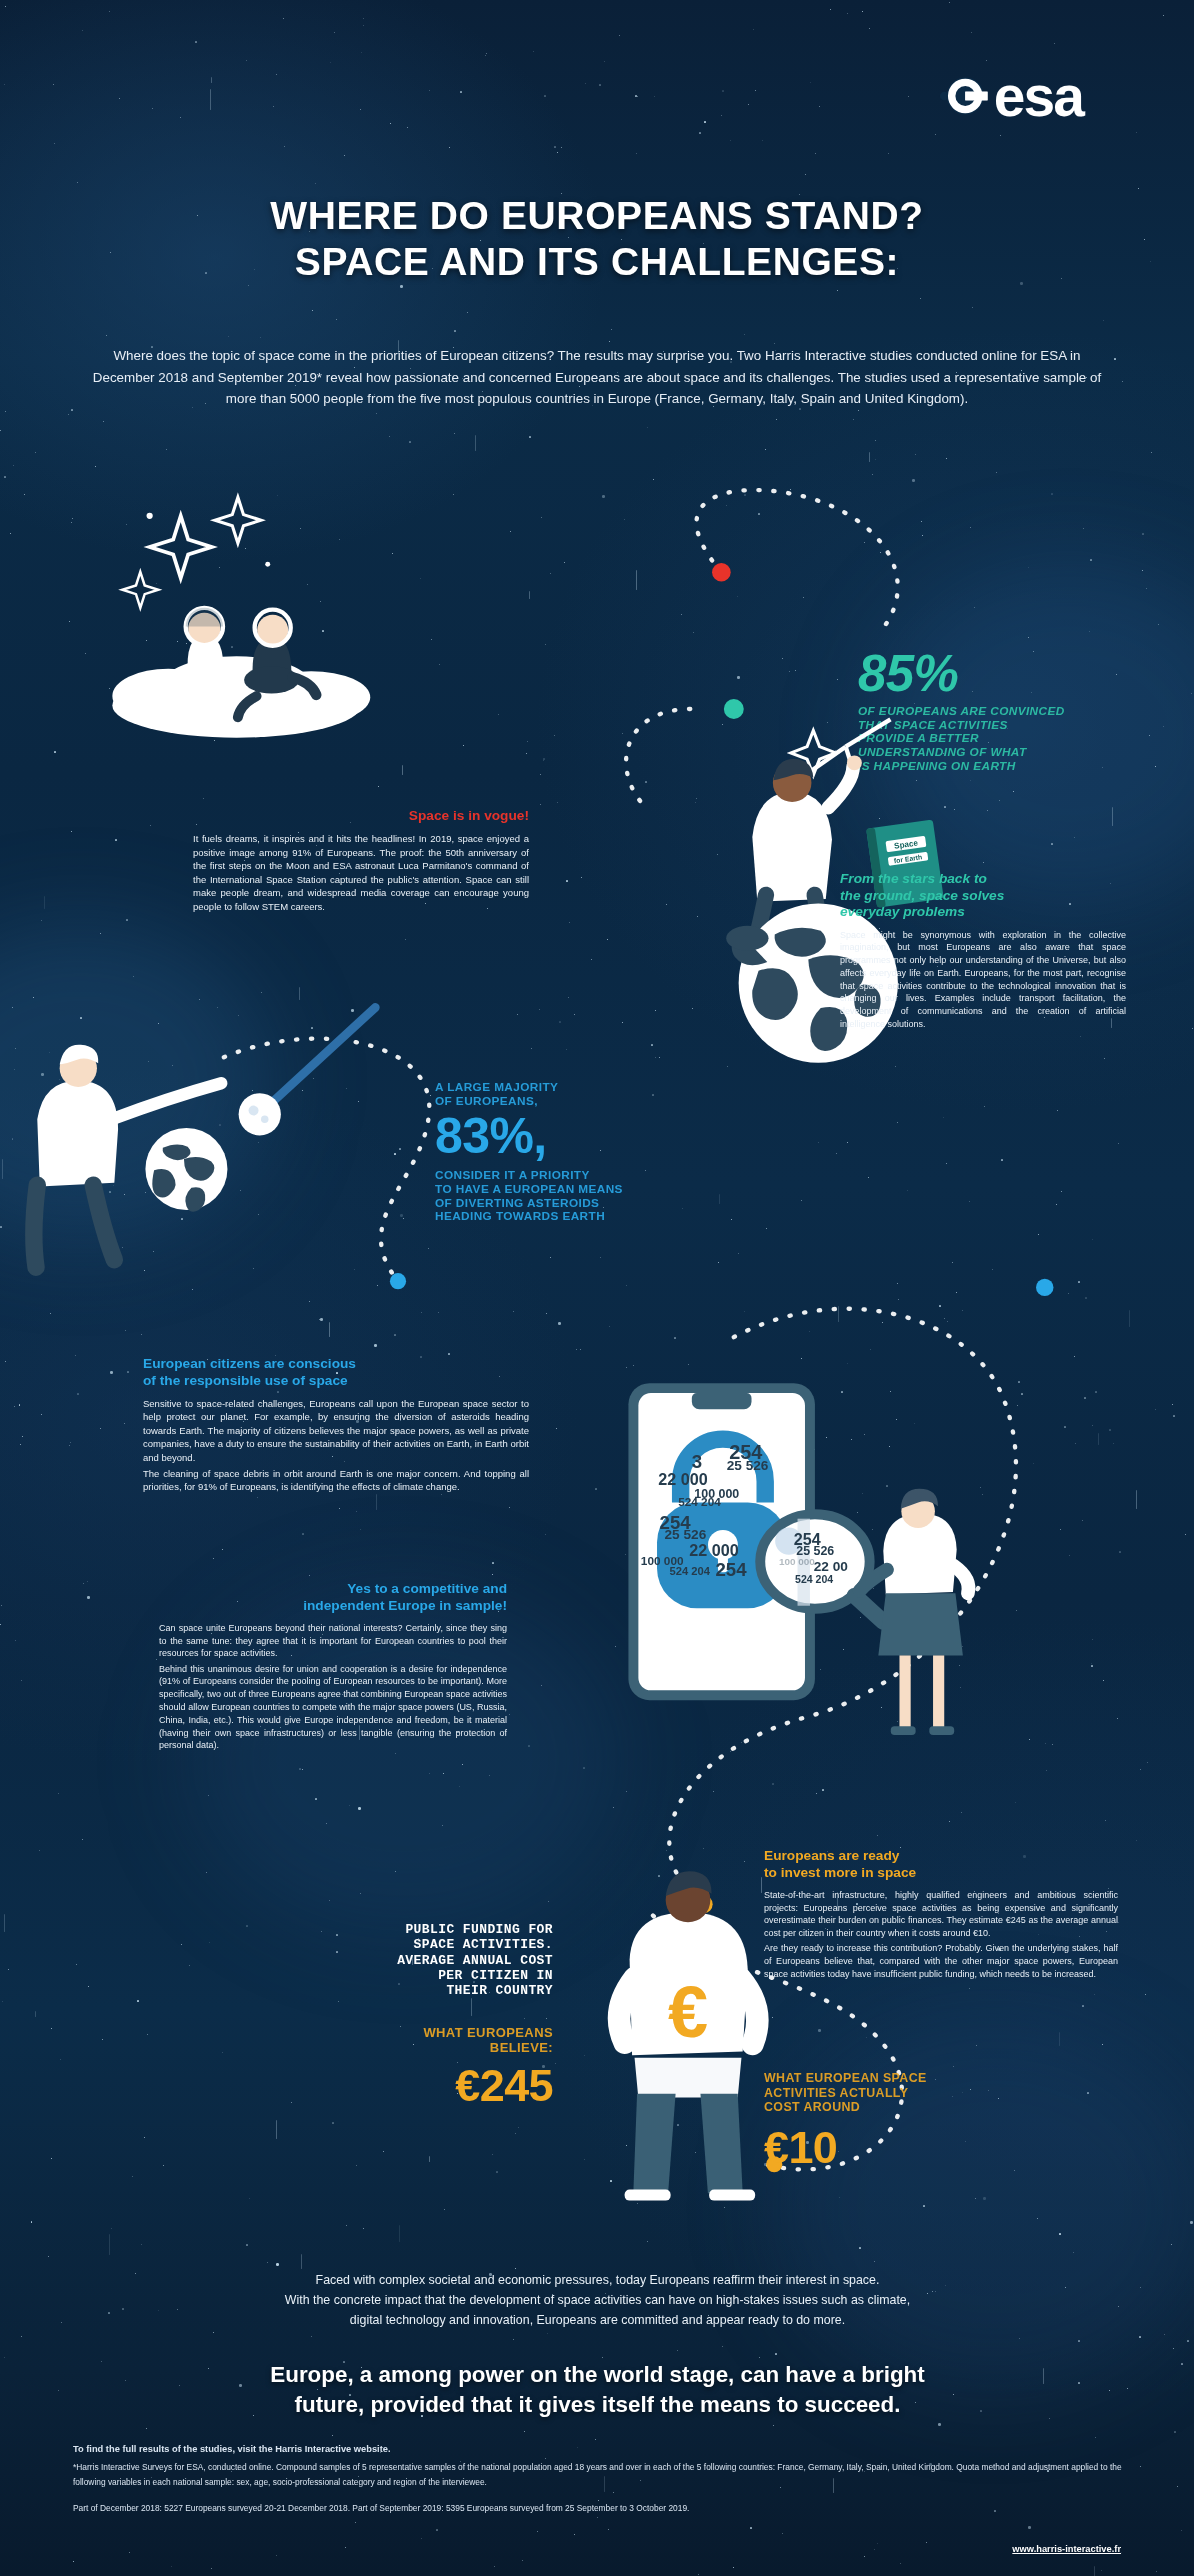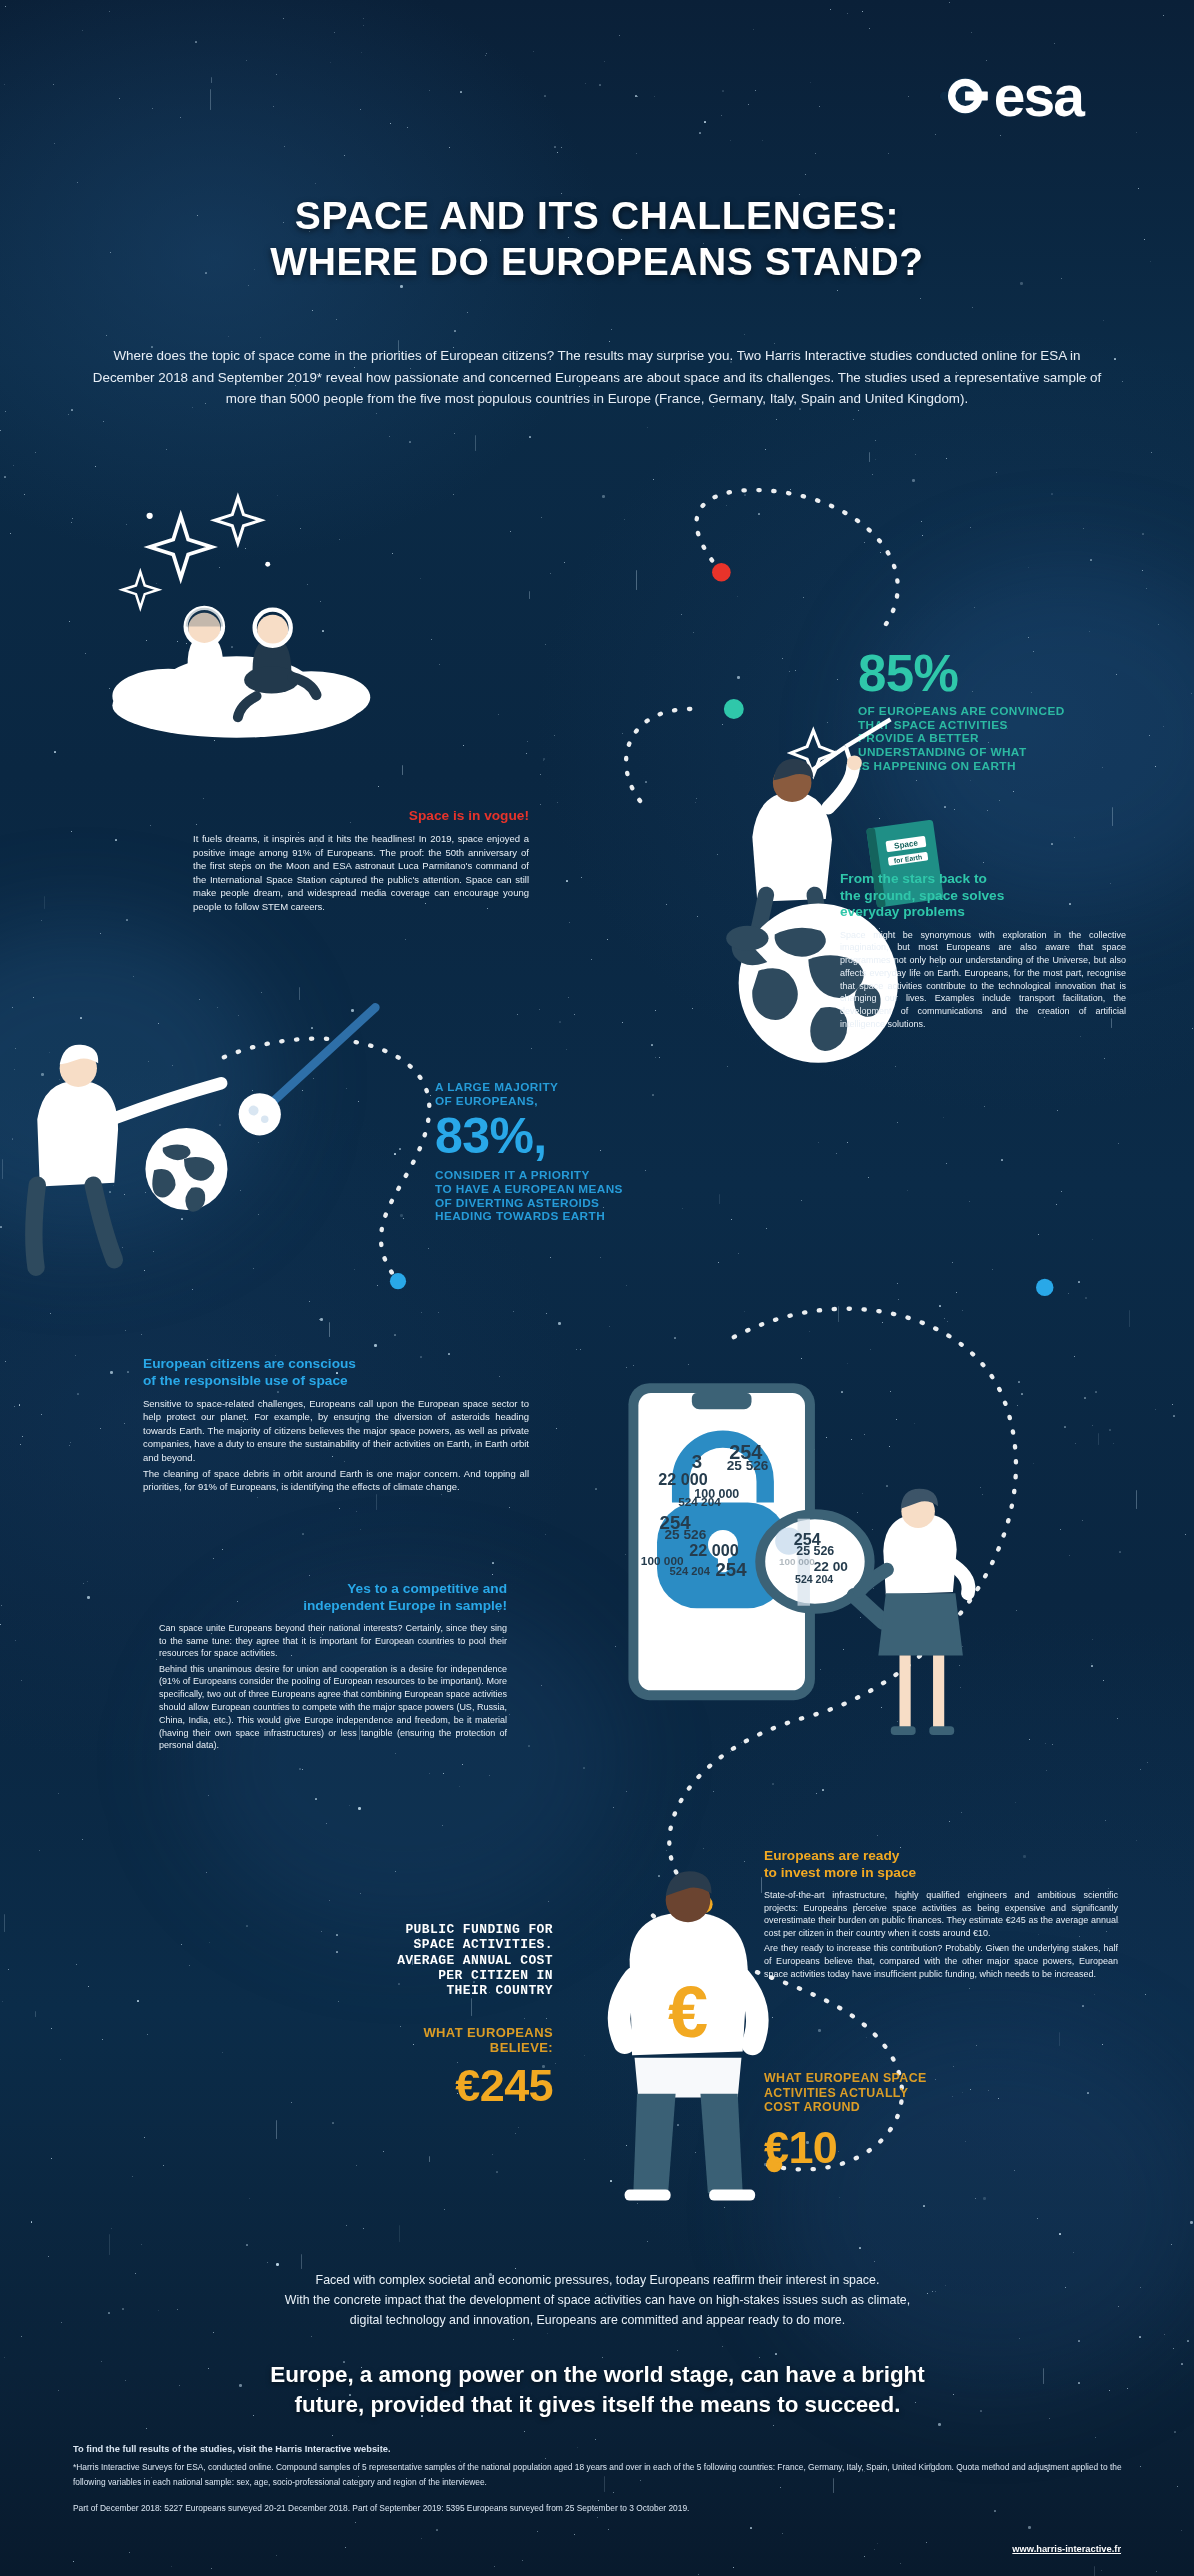--- a/index.html
+++ b/index.html
@@ -55,21 +55,21 @@
     color:#e7eef6;
     font-size:13.4px;
     line-height:1.62;
   }
 
   
   .stat-num { font-weight:bold; line-height:0.95; letter-spacing:-0.6px; }
   .stat-sub { font-weight:bold; line-height:1.18; letter-spacing:0.4px; }
 
   .h-red   { color:#e8332a; }
-  .h-teal  { color:#2fc7aa; }
+  .h-teal  { color:#2fc7aa;font-style:italic; }
   .h-blue  { color:#29a8e8; }
   .h-gold  { color:#f2a922; }
   .h-white { color:#ffffff;font-family:Liberation Mono, monospace; }
 
   .body-text {
     color:#e9f0f7;
     font-size:9.5px;
     line-height:1.42;
     text-align:justify;
   }
@@ -1064,22 +1064,22 @@
         <circle cx="72" cy="55" r="30" fill="#0b2b47"></circle>
         <path d="M72 27 a28 28 0 1 1 -0.1 56 a28 28 0 0 1 0.1 -56 Z M72 39 a16 16 0 1 0 0 32 a16 16 0 0 0 0-32Z" fill="#ffffff"></path>
         <rect x="72" y="48" width="36" height="14" fill="#ffffff"></rect>
         <rect x="72" y="48" width="36" height="14" fill="#ffffff"></rect>
       </g>
       <text x="118" y="88" font-family="Liberation Sans, sans-serif" font-size="92" font-weight="bold" fill="#ffffff" letter-spacing="-3">esa</text>
     </svg>
   </div>
 
   <div class="main-title">
+    <div>WHERE DO EUROPEANS STAND?</div>
     <div>SPACE AND ITS CHALLENGES:</div>
-    <div>WHERE DO EUROPEANS STAND?</div>
   </div>
 
   <div class="intro">Where does the topic of space come in the priorities of European citizens? The results may surprise you. Two Harris Interactive studies conducted online for ESA in December 2018 and September 2019* reveal how passionate and concerned Europeans are about space and its challenges. The studies used a representative sample of more than 5000 people from the five most populous countries in Europe (France, Germany, Italy, Spain and United Kingdom).</div>
 
   <svg class="paths" viewBox="0 0 1920 4142" width="1194" height="2576">
     <g fill="none" stroke="#ffffff" stroke-width="7" stroke-linecap="round" stroke-dasharray="2 22" opacity="0.92">
       <path d="M1160,920 C1050,790 1190,770 1300,800 C1420,835 1480,930 1420,1010"></path>
       <path d="M1110,1140 C1000,1140 980,1240 1040,1300"></path>
       <path d="M360,1700 C500,1640 700,1670 690,1790 C680,1900 560,1960 640,2060"></path>
       <path d="M1180,2150 C1350,2060 1550,2110 1610,2240 C1700,2450 1520,2700 1300,2760 C1080,2820 1020,2980 1130,3060"></path>

